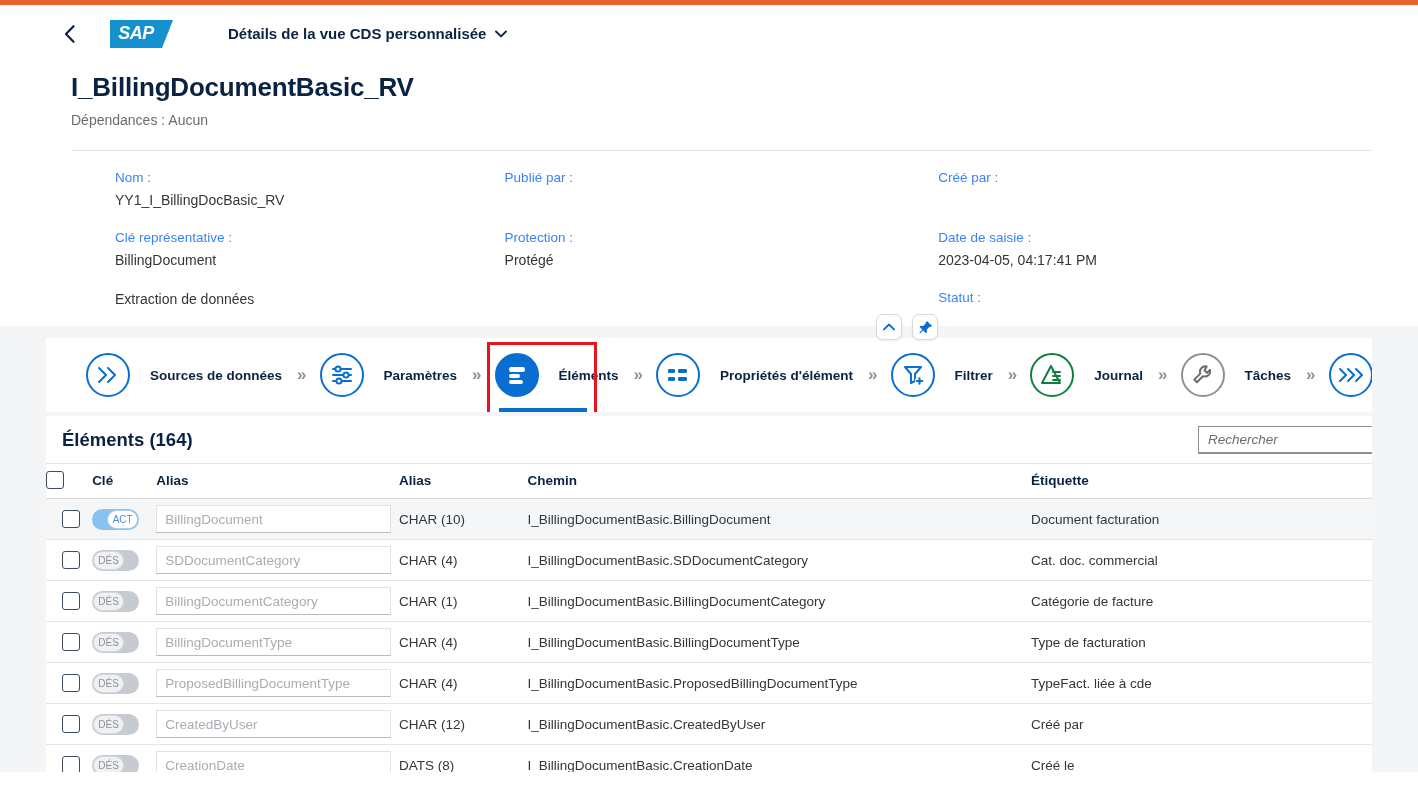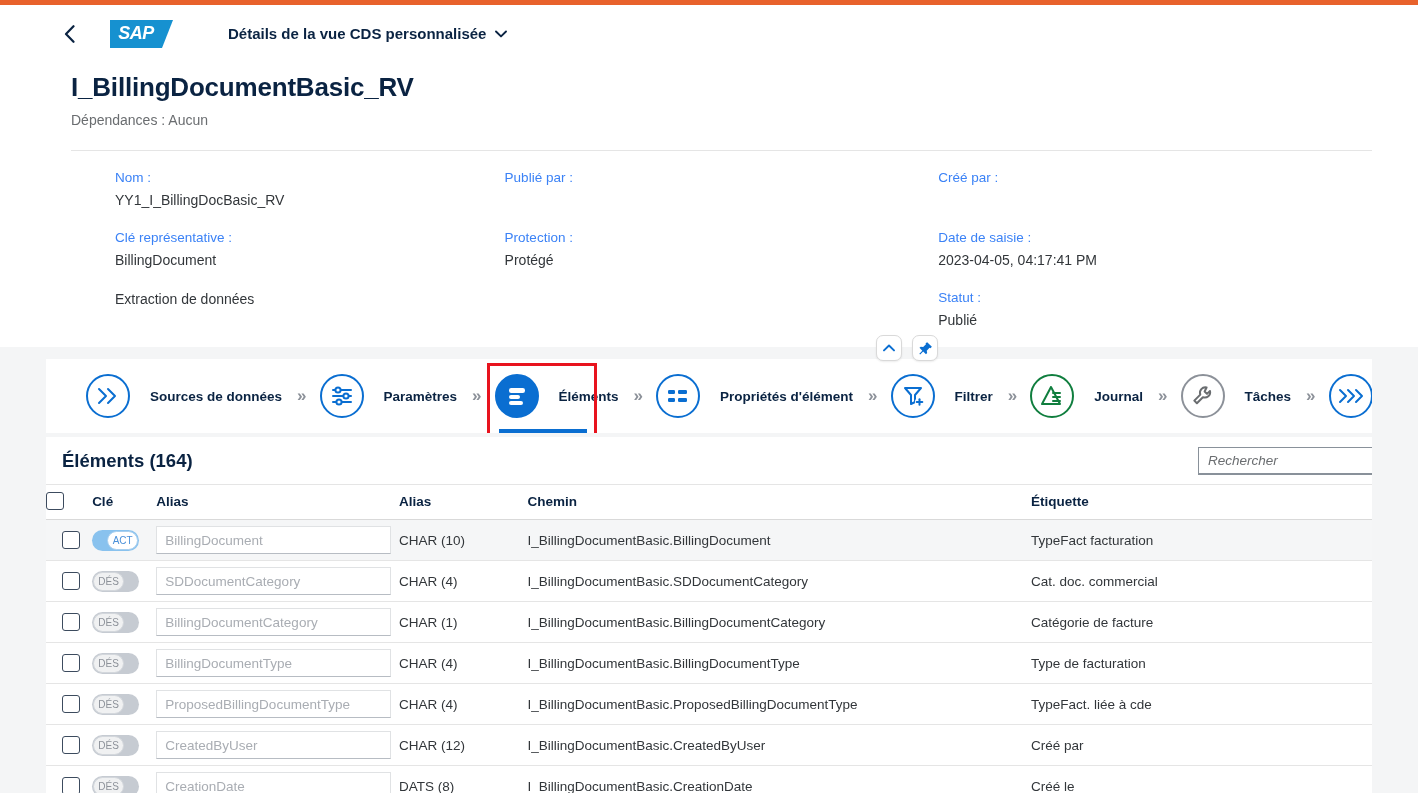--- a/index.html
+++ b/index.html
@@ -438,21 +438,20 @@
       <div class="fact">
         <div class="fact-label">Créé par :</div>
         <div class="fact-value"></div>
       </div>
       <div class="fact">
         <div class="fact-label">Date de saisie :</div>
         <div class="fact-value">2023-04-05, 04:17:41 PM</div>
       </div>
       <div class="fact">
         <div class="fact-label">Statut :</div>
-        <div class="fact-value">Publié</div>
       </div>
     </div>
   </div>
 
   <div class="hdr-actions">
     <div class="round-btn">
       <svg width="12" height="8" viewBox="0 0 12 8">
         <path d="M1 6.4L6 1.5 11 6.4" fill="none" stroke="#0a6ed1" stroke-width="1.9" stroke-linecap="round" stroke-linejoin="round"></path>
       </svg>
     </div>
@@ -601,21 +600,21 @@
           <td class="col-key">
             <span class="toggle on">
               <span class="knob">ACT</span>
             </span>
           </td>
           <td class="col-alias">
             <input class="alias-input" type="text" placeholder="BillingDocument" style="">
           </td>
           <td class="col-type  cell-type">CHAR (10)</td>
           <td class="col-path  cell-path">I_BillingDocumentBasic.BillingDocument</td>
-          <td class="col-label cell-label">TypeFact facturation</td>
+          <td class="col-label cell-label">Document facturation</td>
         </tr>
 
         <tr>
           <td class="col-check">
             <span class="cb"></span>
           </td>
           <td class="col-key">
             <span class="toggle off">
               <span class="knob">DÉS</span>
             </span>

